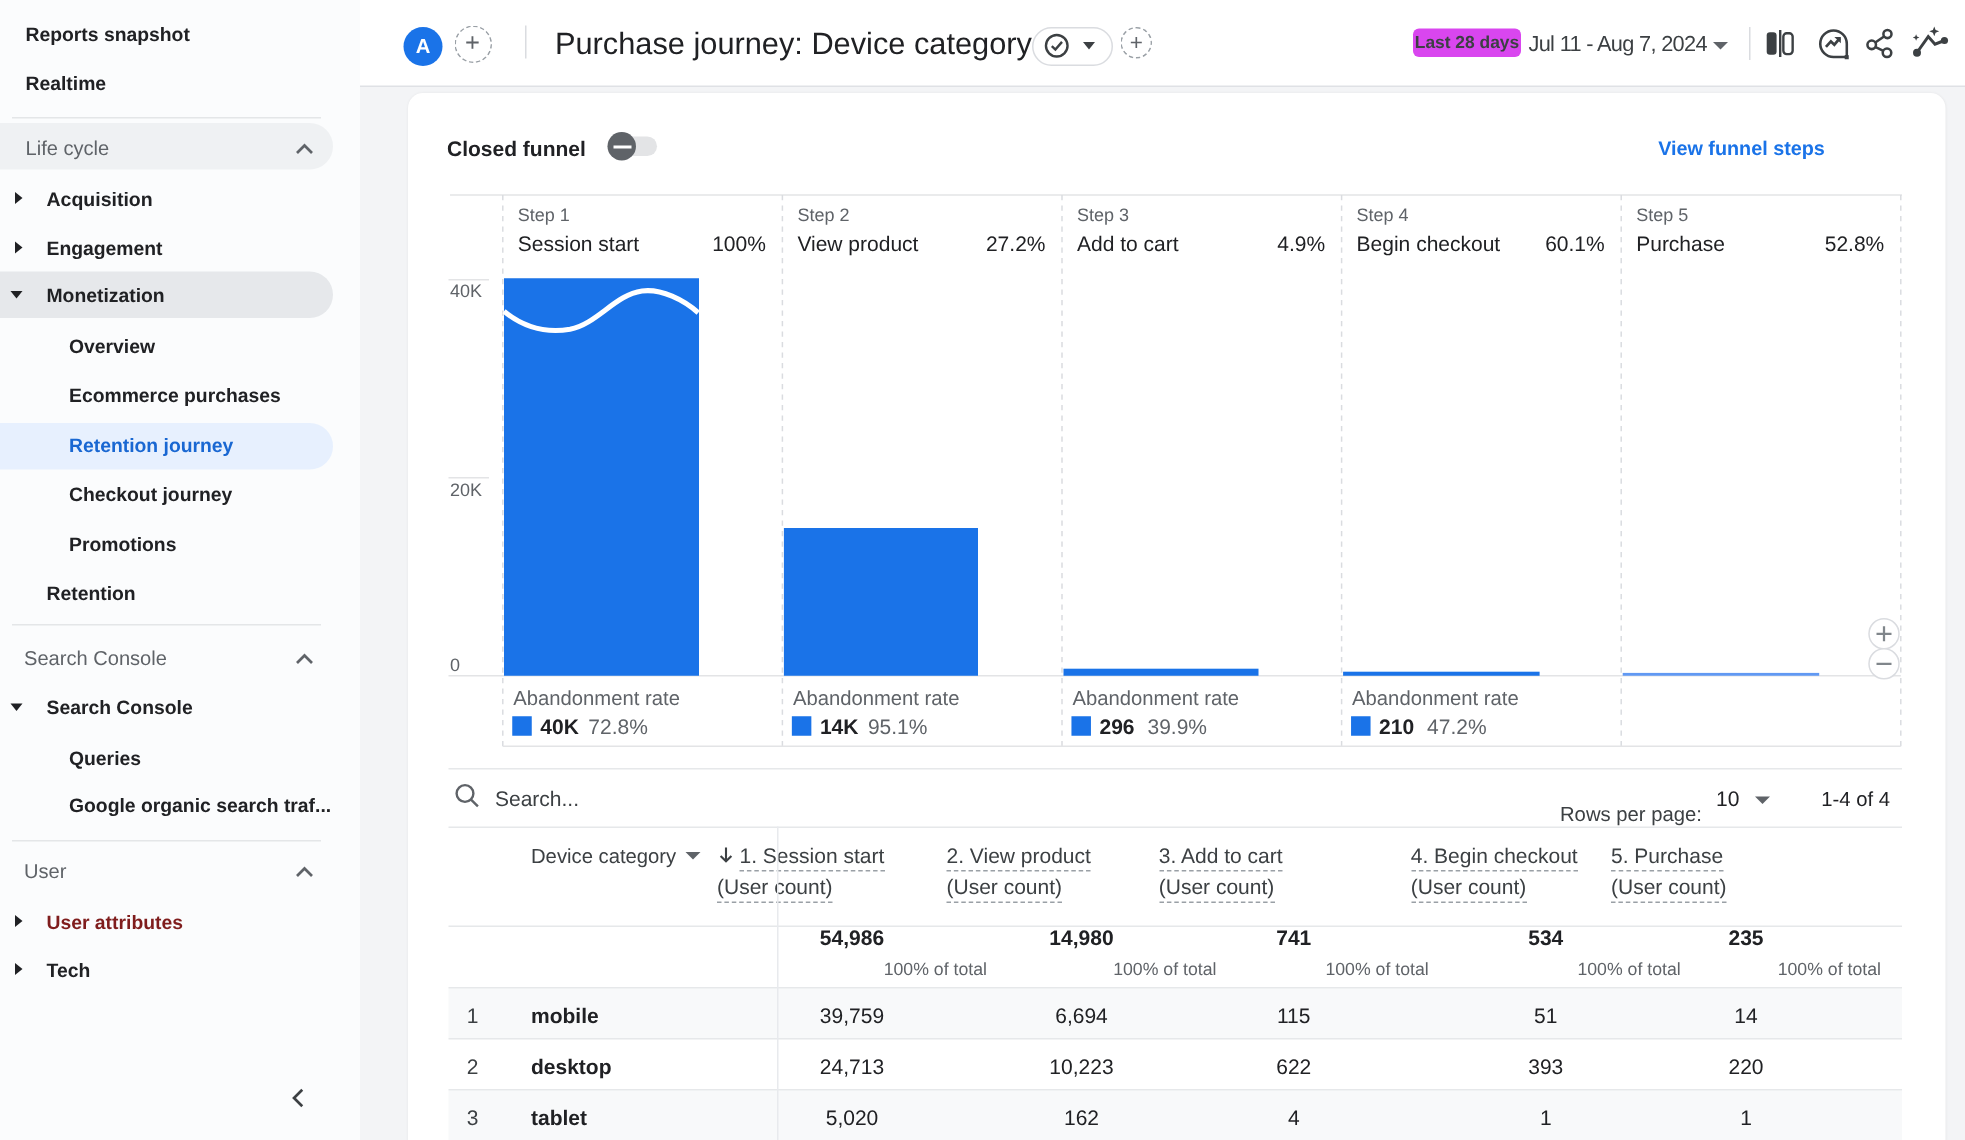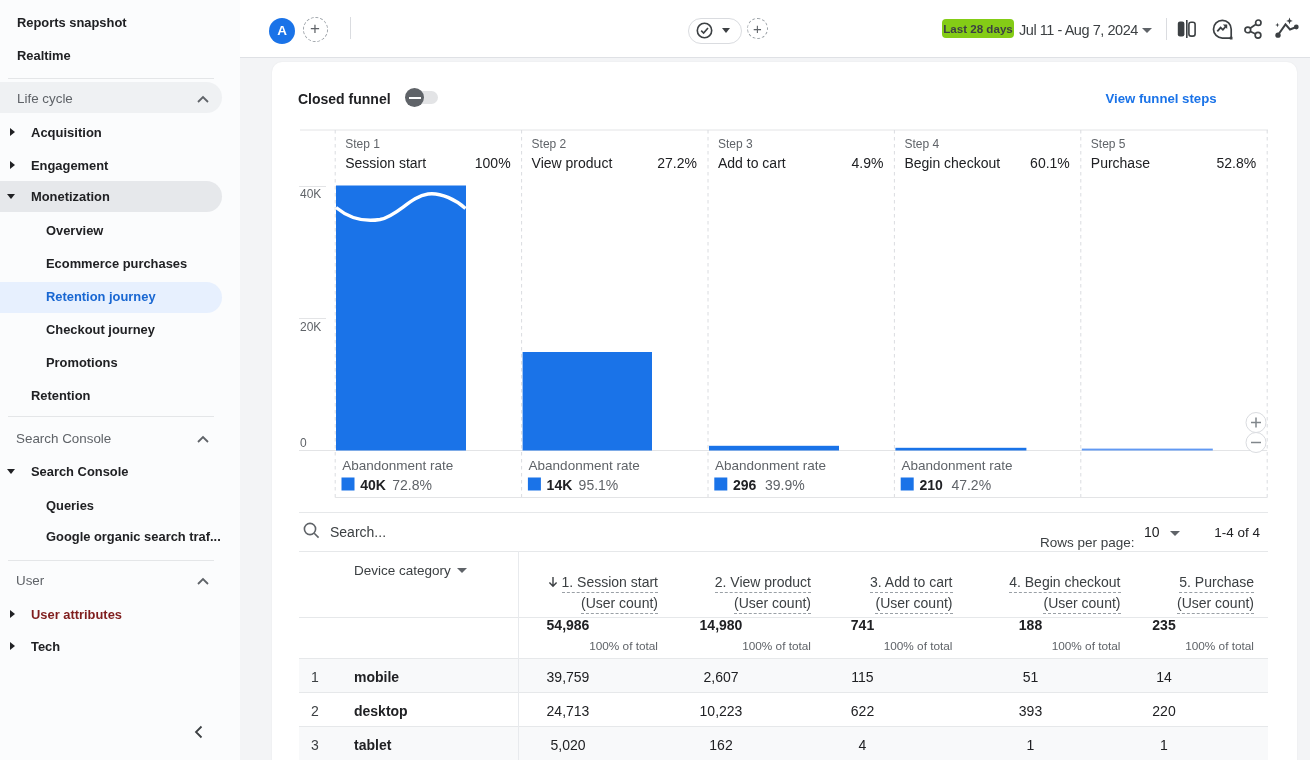--- a/index.html
+++ b/index.html
@@ -7,41 +7,42 @@
 #root { position:relative; width:1310px; height:760px; }
 .abs { position:absolute; }
 .t14 { font-size:14px; }
 .num { text-align:center; font-size:14px; color:#202124; }
 .hline { position:absolute; height:1px; background:#e6e8ea; }
 .sline { position:absolute; left:8px; width:206px; height:1px; background:#e4e6e8; }
 .pill { left:0; width:222px; height:31px; border-radius:0 16px 16px 0; }
 .tri-r { width:0; height:0; border-top:4.5px solid transparent; border-bottom:4.5px solid transparent; border-left:5.5px solid #202124; }
 .tri-dn { width:0; height:0; border-left:4.5px solid transparent; border-right:4.5px solid transparent; border-top:5.5px solid #202124; }
 .tri-d { width:0; height:0; border-left:5px solid transparent; border-right:5px solid transparent; border-top:5.5px solid #5f6368; }
-.hcell { text-align:right; font-size:14px; color:#3c4043;margin-top:12px; }
+.hcell { text-align:left; font-size:14px; color:#3c4043; }
 .du { border-bottom:1px dashed #9aa0a6; padding-bottom:2px; }
 .chart { position:absolute; left:272px; top:62px; }
 </style></head>
 <body>
 <div id="root">
 
 <div class="abs" style="left:240px;top:0;width:1070px;height:58px;background:#fff;border-bottom:1px solid #dfe1e5"></div>
 <div class="abs" style="left:269px;top:17.5px;width:26px;height:26px;border-radius:50%;background:#1a73e8;color:#fff;font-size:13.5px;font-weight:bold;text-align:center;line-height:26px">A</div>
 <div class="abs" style="left:302.5px;top:17px;width:25px;height:25px;border-radius:50%;border:1.4px dashed #9aa0a6"></div>
 <div class="abs" style="left:307px;top:21px;width:16px;height:16px;color:#5f6368;font-size:17px;line-height:16px;text-align:center">+</div>
 <div class="abs" style="left:350px;top:17px;width:1px;height:22px;background:#dadce0"></div>
+<div class="abs" style="left:370px;top:18px;font-size:20.5px;color:#202124">Purchase journey: Device category</div>
 <div class="abs" style="left:688px;top:17.5px;width:54px;height:26px;border:1px solid #dadce0;border-radius:13px"></div>
 <svg class="abs" style="left:696px;top:22px" width="17" height="17" viewBox="0 0 17 17">
       <circle cx="8.5" cy="8.5" r="7.2" fill="none" stroke="#3c4043" stroke-width="1.6"></circle>
       <path d="M5.2 8.7 L7.6 11 L12 5.9" fill="none" stroke="#3c4043" stroke-width="1.6"></path>
     </svg>
 <div class="abs" style="left:722px;top:28px;width:0;height:0;border-left:4.5px solid transparent;border-right:4.5px solid transparent;border-top:5.5px solid #3c4043"></div>
 <div class="abs" style="left:746.5px;top:17.5px;width:21.5px;height:21.5px;border-radius:50%;border:1.4px dashed #9aa0a6"></div>
 <div class="abs" style="left:749.5px;top:21px;width:16px;height:15px;color:#5f6368;font-size:15px;line-height:15px;text-align:center">+</div>
-<div class="abs" style="left:942px;top:19px;width:72px;height:19px;background:#84cc16;border-radius:4px;font-size:11.6px;font-weight:bold;color:#3c4043;text-align:center;line-height:19px;white-space:nowrap">Last 28 days</div>
+<div class="abs" style="left:942px;top:19px;width:72px;height:19px;background:#d946ef;border-radius:4px;font-size:11.6px;font-weight:bold;color:#3c4043;text-align:center;line-height:19px;white-space:nowrap">Last 28 days</div>
 <div class="abs" style="left:1019px;top:21.5px;font-size:14.5px;letter-spacing:-0.45px;color:#3c4043">Jul 11 - Aug 7, 2024</div>
 <div class="abs tri-d" style="left:1142px;top:28px"></div>
 <div class="abs" style="left:1165.5px;top:18px;width:1px;height:22px;background:#dadce0"></div>
 <svg class="abs" style="left:1174px;top:17px" width="126" height="24" viewBox="0 0 126 24">
 <g stroke="#3c4043" fill="none" stroke-width="1.6">
 <rect x="3.8" y="4.5" width="6.6" height="15" rx="2.2" fill="#3c4043" stroke="none"></rect>
 <line x1="12.8" y1="3" x2="12.8" y2="21"></line>
 <rect x="14.9" y="5.2" width="6.2" height="13.9" rx="2.2"></rect>
 </g>
 <g transform="translate(36,0)" stroke="#3c4043" fill="none" stroke-width="1.7">
@@ -206,30 +207,30 @@
 <div class="abs hcell" style="left:940.5px;top:583px;width:180px"><span class="du">(User count)</span></div>
 <div class="abs hcell" style="left:1074px;top:561.5px;width:180px"><span class="du">5. Purchase</span></div>
 <div class="abs hcell" style="left:1074px;top:583px;width:180px"><span class="du">(User count)</span></div>
 <div class="hline" style="left:299px;top:617px;width:969px"></div>
 <div class="abs num" style="left:478px;top:617px;width:180px;font-weight:bold">54,986</div>
 <div class="abs" style="left:478px;top:639px;width:180px;text-align:right;font-size:11.8px;color:#5f6368">100% of total</div>
 <div class="abs num" style="left:631px;top:617px;width:180px;font-weight:bold">14,980</div>
 <div class="abs" style="left:631px;top:639px;width:180px;text-align:right;font-size:11.8px;color:#5f6368">100% of total</div>
 <div class="abs num" style="left:772.5px;top:617px;width:180px;font-weight:bold">741</div>
 <div class="abs" style="left:772.5px;top:639px;width:180px;text-align:right;font-size:11.8px;color:#5f6368">100% of total</div>
-<div class="abs num" style="left:940.5px;top:617px;width:180px;font-weight:bold">188</div>
+<div class="abs num" style="left:940.5px;top:617px;width:180px;font-weight:bold">534</div>
 <div class="abs" style="left:940.5px;top:639px;width:180px;text-align:right;font-size:11.8px;color:#5f6368">100% of total</div>
 <div class="abs num" style="left:1074px;top:617px;width:180px;font-weight:bold">235</div>
 <div class="abs" style="left:1074px;top:639px;width:180px;text-align:right;font-size:11.8px;color:#5f6368">100% of total</div>
 <div class="abs" style="left:299px;top:659px;width:969px;height:33px;background:#f8f9fa"></div>
 <div class="hline" style="left:299px;top:658px;width:969px"></div>
 <div class="abs" style="left:304px;top:669px;width:22px;text-align:center;font-size:14px;color:#3c4043">1</div>
 <div class="abs" style="left:354px;top:669px;font-size:14px;font-weight:bold;color:#202124">mobile</div>
 <div class="abs num" style="left:478px;top:669px;width:180px">39,759</div>
-<div class="abs num" style="left:631px;top:669px;width:180px">2,607</div>
+<div class="abs num" style="left:631px;top:669px;width:180px">6,694</div>
 <div class="abs num" style="left:772.5px;top:669px;width:180px">115</div>
 <div class="abs num" style="left:940.5px;top:669px;width:180px">51</div>
 <div class="abs num" style="left:1074px;top:669px;width:180px">14</div>
 <div class="hline" style="left:299px;top:692px;width:969px"></div>
 <div class="abs" style="left:304px;top:703px;width:22px;text-align:center;font-size:14px;color:#3c4043">2</div>
 <div class="abs" style="left:354px;top:703px;font-size:14px;font-weight:bold;color:#202124">desktop</div>
 <div class="abs num" style="left:478px;top:703px;width:180px">24,713</div>
 <div class="abs num" style="left:631px;top:703px;width:180px">10,223</div>
 <div class="abs num" style="left:772.5px;top:703px;width:180px">622</div>
 <div class="abs num" style="left:940.5px;top:703px;width:180px">393</div>

